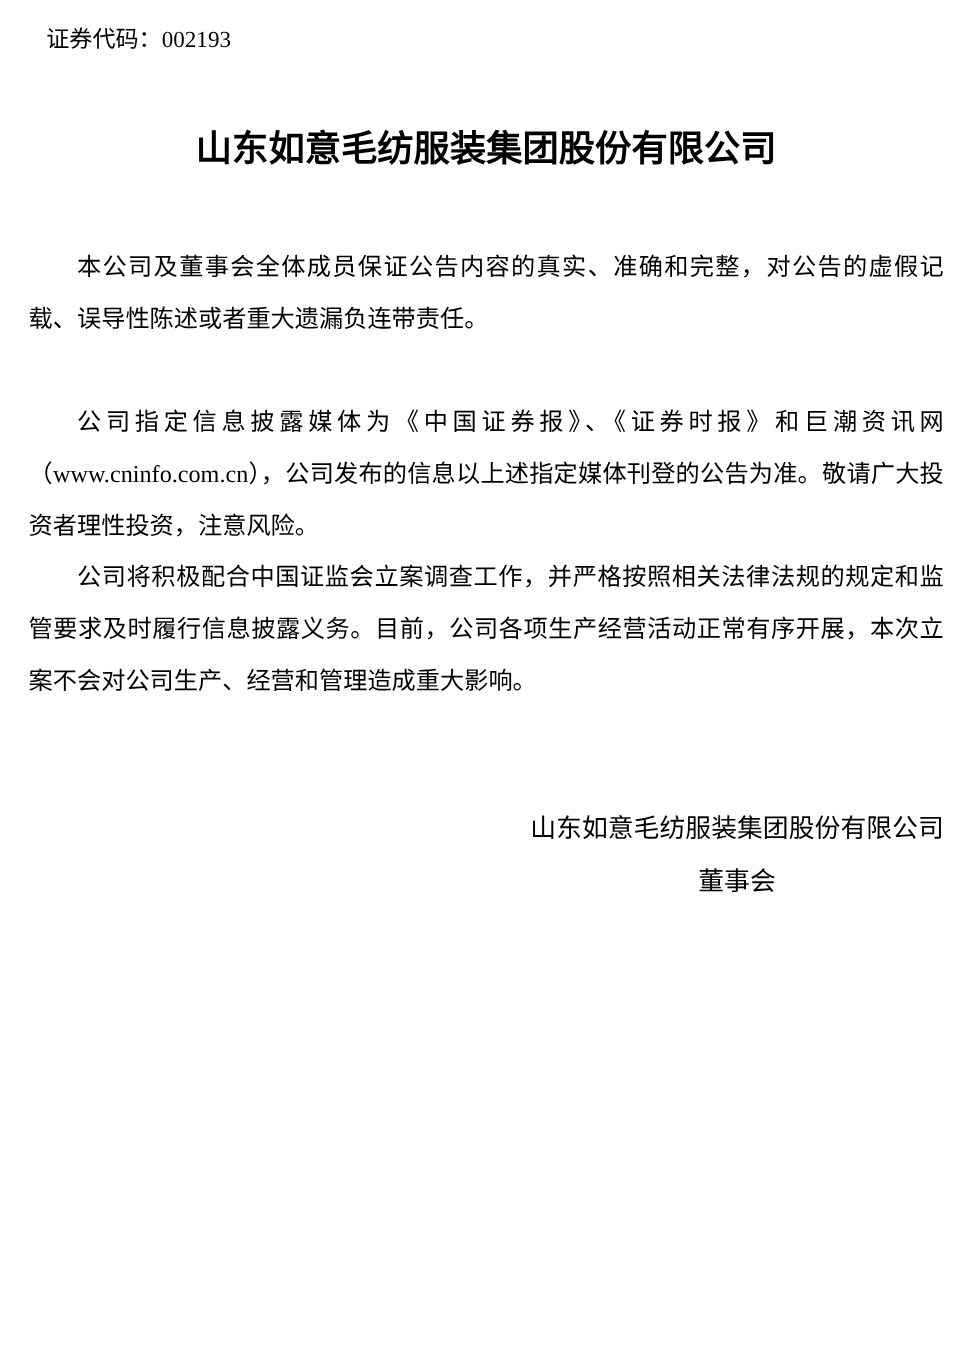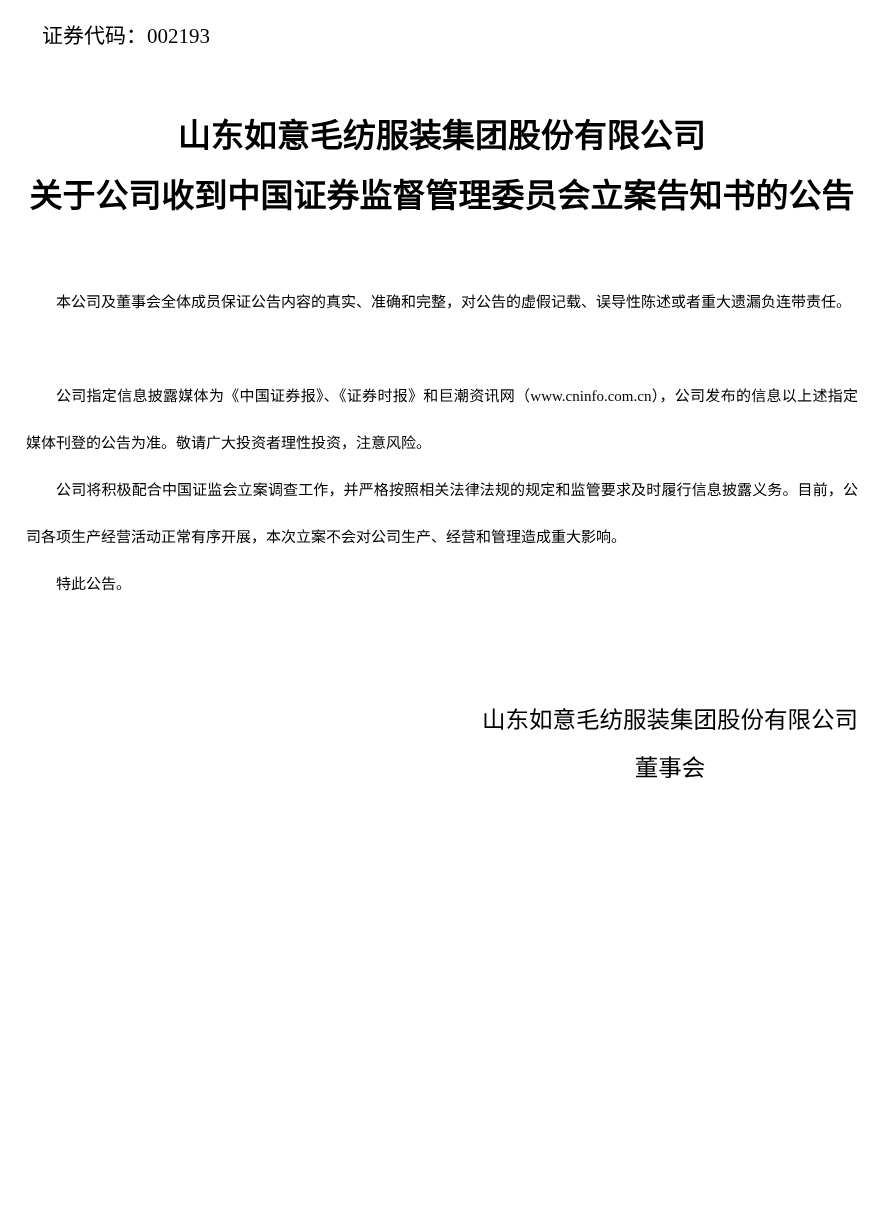--- a/index.html
+++ b/index.html
@@ -35,21 +35,21 @@
   .title-block {
     margin-top: 56px;
     text-align: center;
     font-size: 33px;
     font-weight: bold;
     line-height: 60px;
   }
   
   .body-block {
     margin-top: 53px;
-    font-size: 15px;
+    font-size: 22px;
     line-height: 47px;
     text-align: justify;
   }
   .body-block p {
     margin: 0;
     text-indent: 2em;
   }
   .body-block p.disclaimer {
     margin-bottom: 47px;
   }
@@ -73,28 +73,26 @@
 <body>
 
 <div class="page">
 
   <div class="header-row">
     <span>证券代码：002193</span>
   </div>
 
   <div class="title-block">
     <div>山东如意毛纺服装集团股份有限公司</div>
-    <div>关于公司收到中国证券监督管理委员会立案告知书的公告</div>
   </div>
 
   <div class="body-block">
     <p class="disclaimer">本公司及董事会全体成员保证公告内容的真实、准确和完整，对公告的虚假记载、误导性陈述或者重大遗漏负连带责任。</p>
     <p>公司指定信息披露媒体为《中国证券报》、《证券时报》和巨潮资讯网（www.cninfo.com.cn），公司发布的信息以上述指定媒体刊登的公告为准。敬请广大投资者理性投资，注意风险。</p>
     <p>公司将积极配合中国证监会立案调查工作，并严格按照相关法律法规的规定和监管要求及时履行信息披露义务。目前，公司各项生产经营活动正常有序开展，本次立案不会对公司生产、经营和管理造成重大影响。</p>
-    <p>特此公告。</p>
   </div>
 
   <div class="signature-block">
     <div class="signature-inner">
       <div>山东如意毛纺服装集团股份有限公司</div>
       <div>董事会</div>
     </div>
   </div>
 
 </div>

